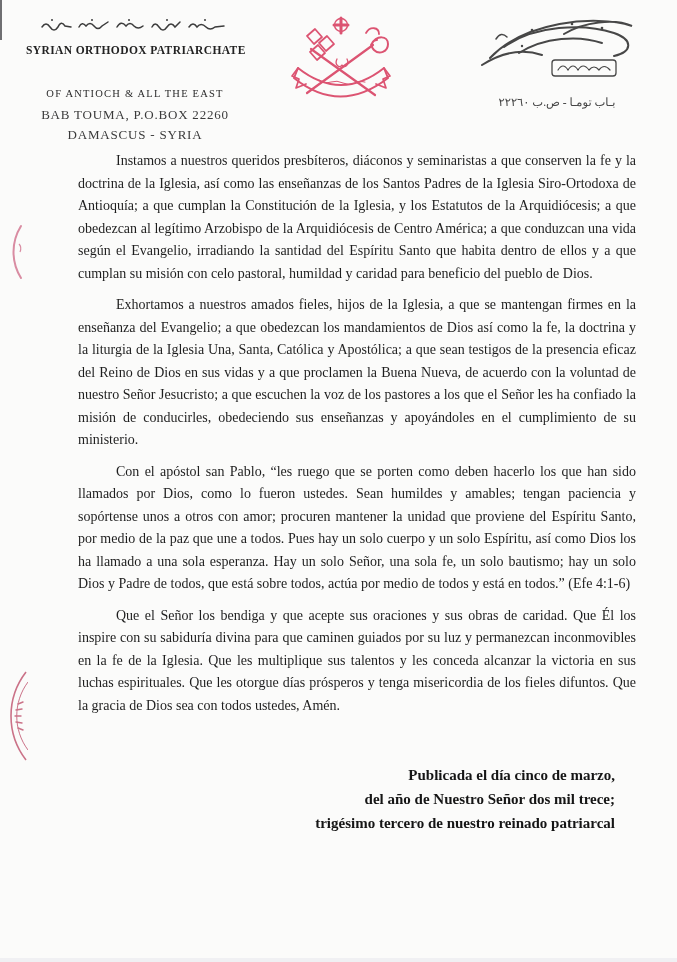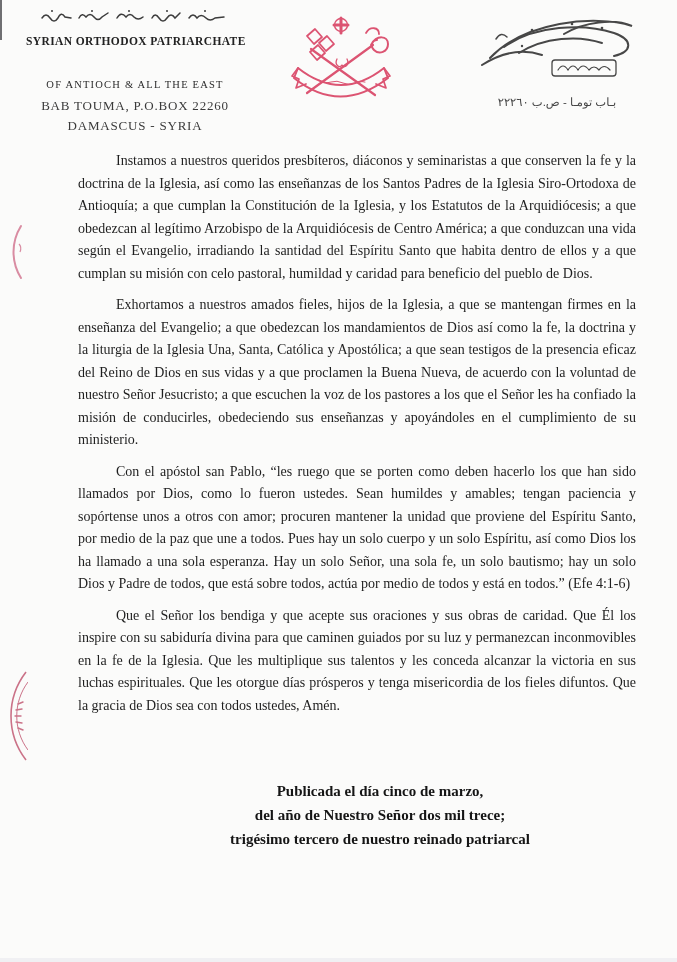--- a/index.html
+++ b/index.html
@@ -11,58 +11,57 @@
     overflow:hidden;
     font-family:"Liberation Serif", serif;
     color:#1e1e1e;
   }
   
   .edge-sliver { position:absolute; left:0; top:0; width:2px; height:40px; background:#6f6f72; }
   .bottom-strip { position:absolute; left:0; bottom:0; width:100%; height:4px; background:#f0f0f3; }
 
   
   .letterhead-left {
-    position:absolute; left:26px; top:8px; width:218px;
+    position:absolute; left:26px; top:17px; width:218px;
     text-align:center;
   }
   .syriac-line { display:block; margin:0 auto 12px auto; }
   .org-name {
     font-weight:bold; font-size:11.5px; letter-spacing:0.4px;
     color:#222; margin-bottom:6px; white-space:nowrap;
   }
   .org-subtitle {
     font-size:10.5px; letter-spacing:1.2px; color:#2a2a2a; margin-bottom:8px; white-space:nowrap;margin-top:32px;
   }
   .addr-line {
     font-size:13px; letter-spacing:0.8px; color:#3a3a3a; margin-bottom:4px; white-space:nowrap;
   }
 
   .emblem-wrap { position:absolute; left:287px; top:16px; width:108px; height:98px; }
 
   .letterhead-right { position:absolute; left:452px; top:12px; width:210px; text-align:center; }
   .tughra { display:block; margin:0 auto 6px auto; }
   .arabic-line {
     direction:rtl; unicode-bidi:isolate;
-    font-family:Liberation Sans, sans-serif;
+    font-family:Liberation Serif, serif;
     font-size:11.5px; color:#444; line-height:17px; white-space:nowrap;
   }
 
   
   .body-text {
     position:absolute; left:78px; top:150px; width:558px;
     font-size:14px; line-height:22.5px; text-align:justify;
   }
   .body-text p { margin:0 0 9px 0; text-indent:38px; }
 
   
   .closing {
     position:absolute; left:145px; top:763px; width:470px;
-    text-align:center; font-weight:bold; font-size:15px; line-height:24px;
+    text-align:right; font-weight:bold; font-size:15px; line-height:24px;
     color:#151515;
-    margin-top:16px;
   }
 
   
   .pink-mark { position:absolute; left:6px; top:222px; }
   .stamp-fragment { position:absolute; left:0px; top:668px; }
 </style>
 </head>
 <body>
 
 <div class="page">

